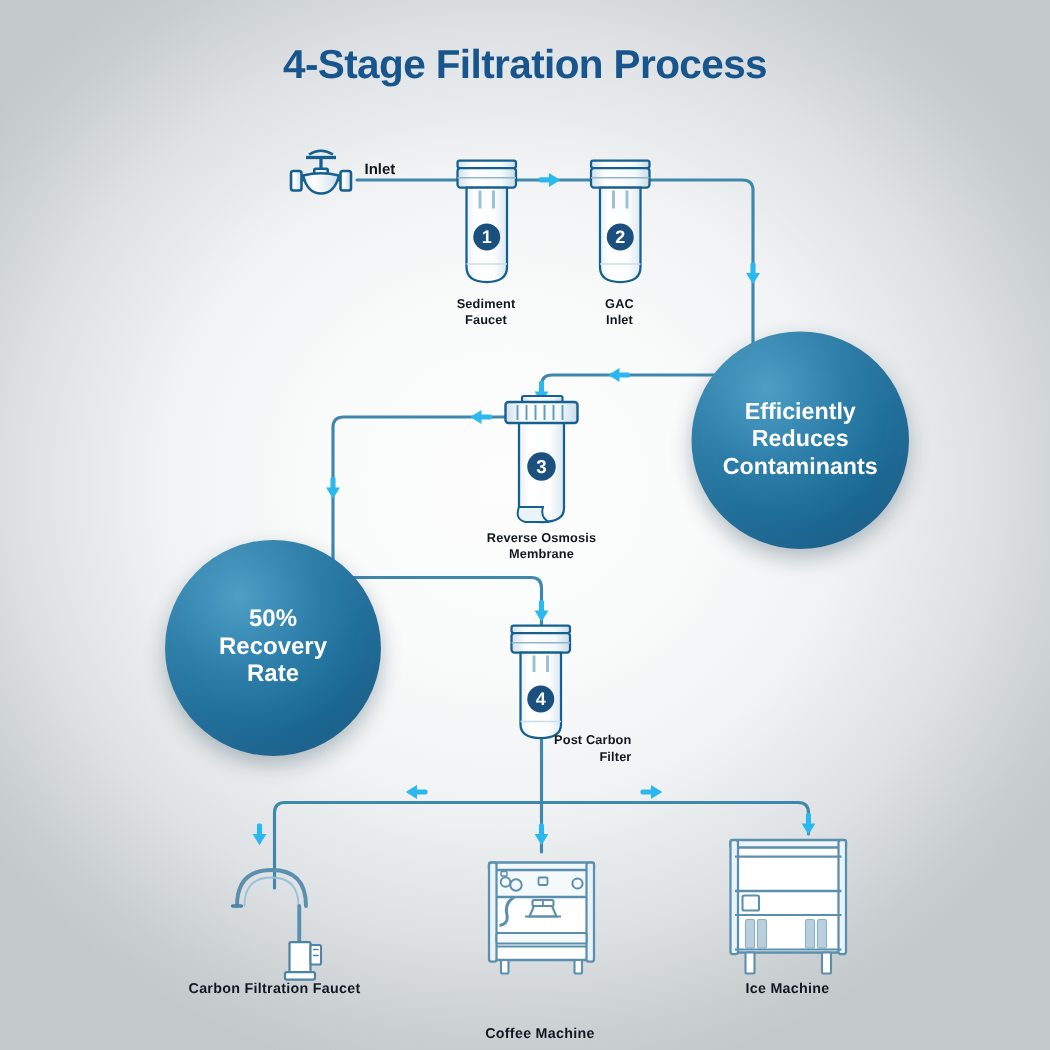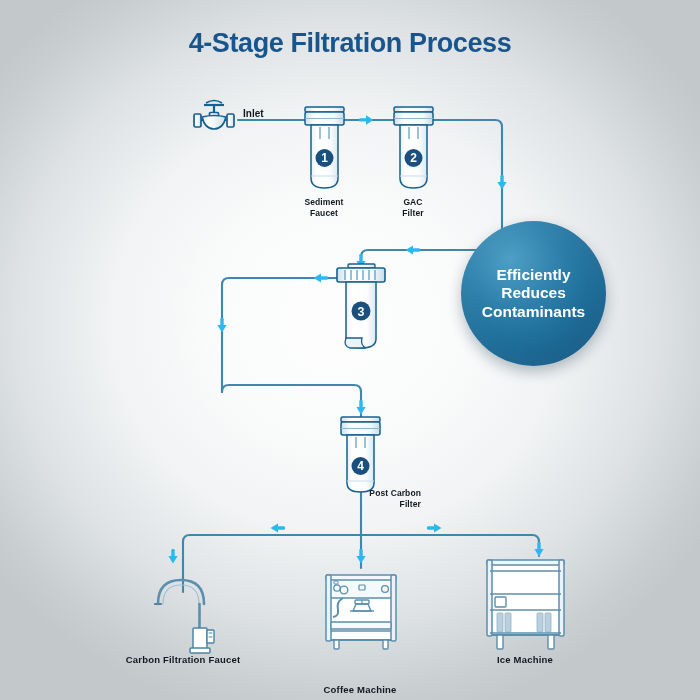--- a/index.html
+++ b/index.html
@@ -321,30 +321,39 @@
       <rect x="497" y="635" width="6" height="14" rx="1" fill="#ffffff" stroke="#5b8fae" stroke-width="1.4"></rect>
       <rect x="548" y="635" width="6" height="14" rx="1" fill="#ffffff" stroke="#5b8fae" stroke-width="1.4"></rect>
     </g>
   </svg>
 
   <div class="inlet-label" style="left:243px;top:108px;">Inlet</div>
 
   <div class="cap-label" style="left:274px;top:197px;width:100px;">Sediment
 Faucet</div>
   <div class="cap-label" style="left:363px;top:197px;width:100px;">GAC
-Filter</div>
+Inlet</div>
+  <div class="cap-label" style="left:296px;top:353px;width:130px;">Reverse Osmosis
+Membrane</div>
   <div class="cap-label" style="left:301px;top:488px;width:120px;text-align:right;">Post Carbon
 Filter</div>
 
   <div class="appl-label" style="left:113px;top:654px;width:140px;">Carbon Filtration Faucet</div>
   <div class="appl-label" style="left:300px;top:684px;width:120px;">Coffee Machine</div>
   <div class="appl-label" style="left:470px;top:654px;width:110px;">Ice Machine</div>
 
   <div class="bubble" id="bubble-contaminants">
     <div>
       <span>Efficiently</span>
       <span>Reduces</span>
       <span>Contaminants</span>
     </div>
   </div>
 
+  <div class="bubble" id="bubble-recovery">
+    <div>
+      <span>50%</span>
+      <span>Recovery</span>
+      <span>Rate</span>
+    </div>
+  </div>
 
 </div>
 
 </body></html>

